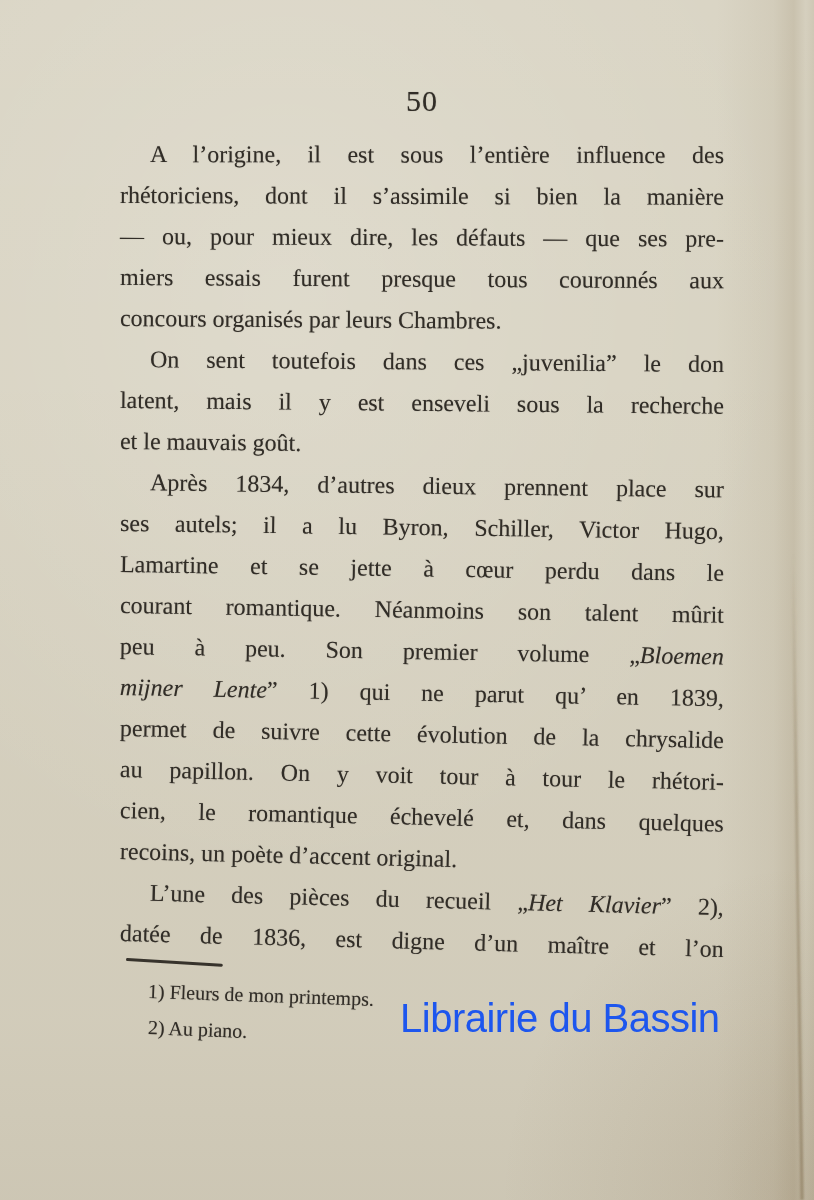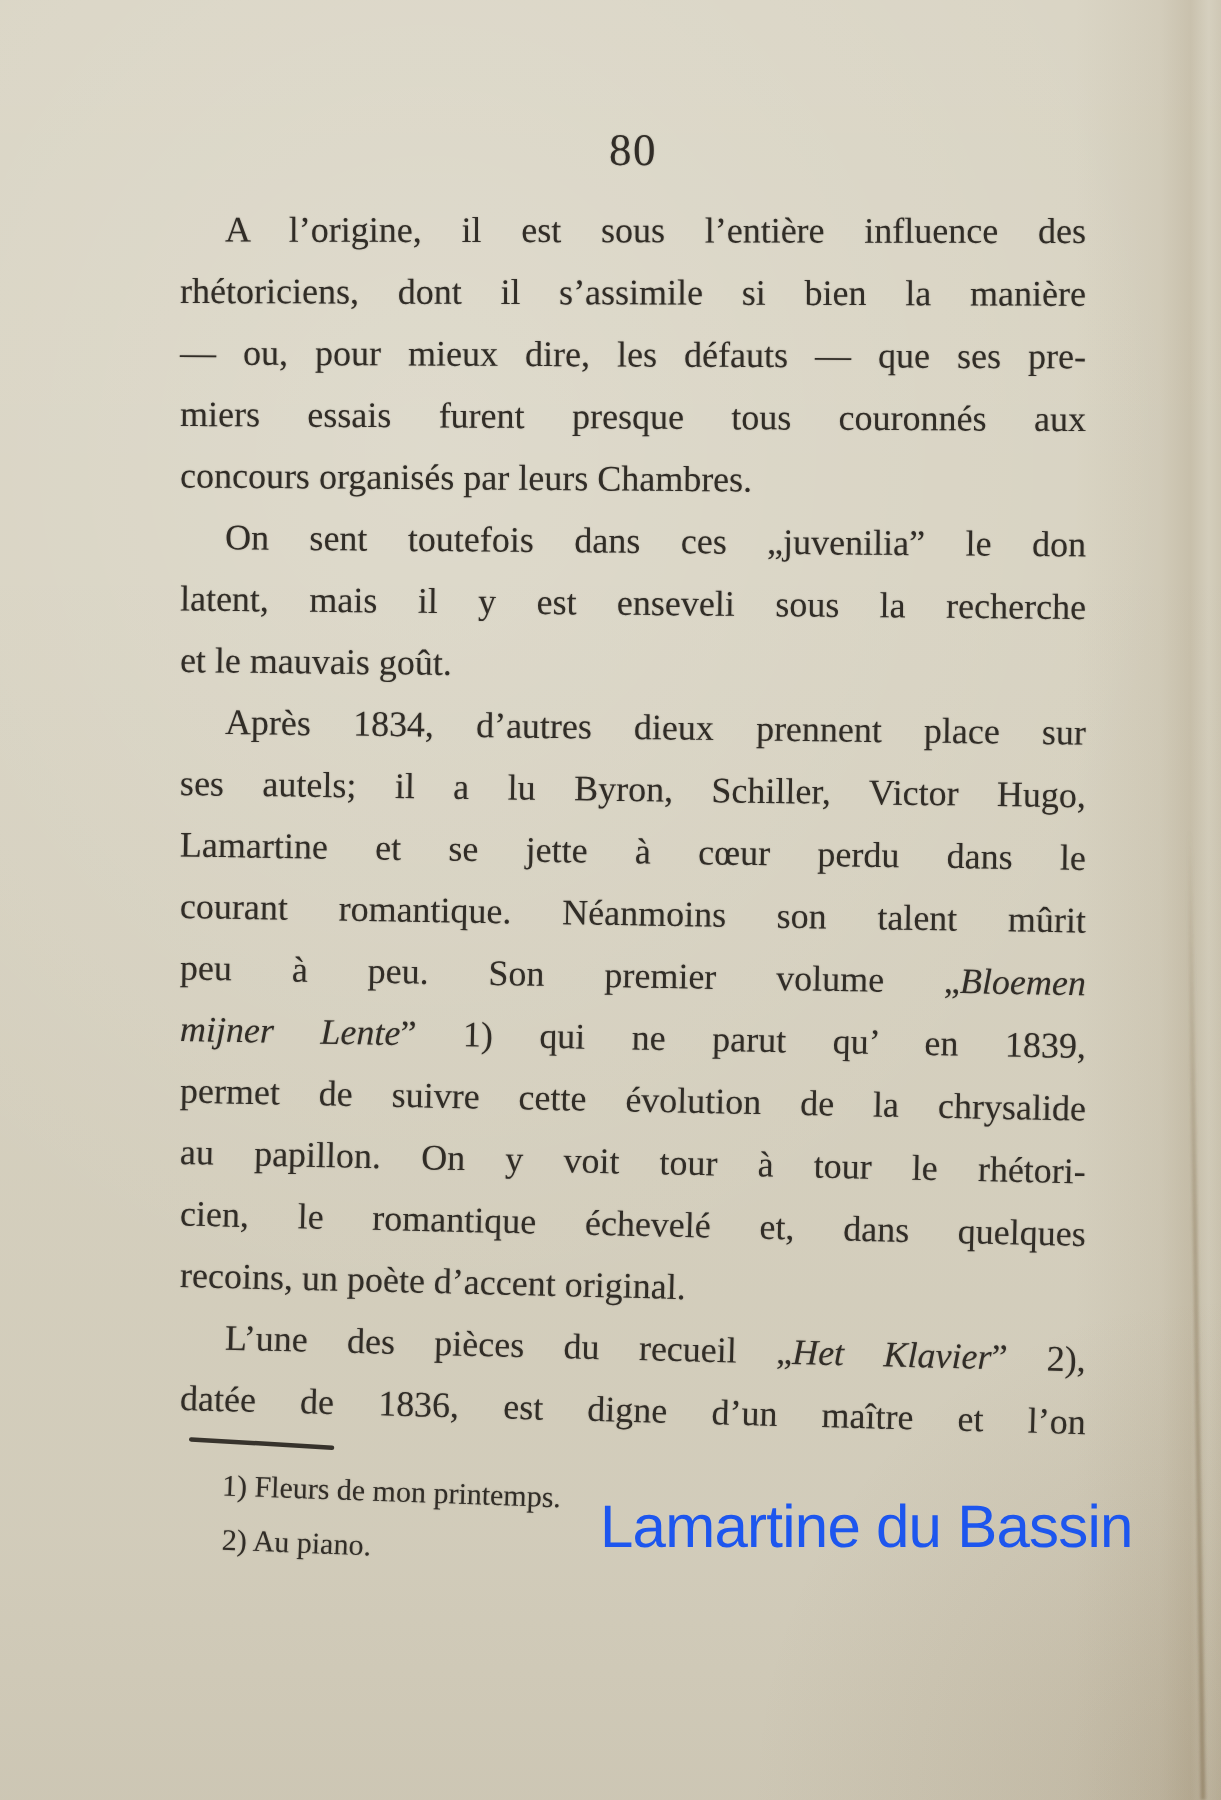--- a/index.html
+++ b/index.html
@@ -70,21 +70,21 @@
     width: 3px; height: 54%;
     background: linear-gradient(to bottom, rgba(108,86,52,0), rgba(108,86,52,0.30) 40%, rgba(108,86,52,0.42) 100%);
     filter: blur(1px);
     transform: rotate(-0.8deg);
   }
 </style>
 </head>
 <body>
 
 <div class="page" style="--paper: #d8d3c2; --ink: #312d27; --wm: #1d56ee;">
-  <div class="pagenum">80</div>
+  <div class="pagenum">50</div>
   <div class="body-text">
       <div class="line indent" style="transform: rotate(0.1deg);"><span>A l’origine, il est sous l’entière influence des</span></div>
       <div class="line" style="transform: rotate(0.175deg);"><span>rhétoriciens, dont il s’assimile si bien la manière</span></div>
       <div class="line" style="transform: rotate(0.25deg);"><span>— ou, pour mieux dire, les défauts — que ses pre-</span></div>
       <div class="line" style="transform: rotate(0.325deg);"><span>miers essais furent presque tous couronnés aux</span></div>
       <div class="line last" style="transform: rotate(0.4deg);"><span>concours organisés par leurs Chambres.</span></div>
       <div class="line indent" style="transform: rotate(0.475deg);"><span>On sent toutefois dans ces „juvenilia” le don</span></div>
       <div class="line" style="transform: rotate(0.55deg);"><span>latent, mais il y est enseveli sous la recherche</span></div>
       <div class="line last" style="transform: rotate(0.625deg);"><span>et le mauvais goût.</span></div>
       <div class="line indent" style="transform: rotate(0.7deg);"><span>Après 1834, d’autres dieux prennent place sur</span></div>
@@ -98,15 +98,15 @@
       <div class="line" style="transform: rotate(1.3deg);"><span>cien, le romantique échevelé et, dans quelques</span></div>
       <div class="line last" style="transform: rotate(1.375deg);"><span>recoins, un poète d’accent original.</span></div>
       <div class="line indent" style="transform: rotate(1.45deg);"><span>L’une des pièces du recueil „</span><span class="it">Het Klavier</span><span>” 2),</span></div>
       <div class="line" style="transform: rotate(1.525deg);"><span>datée de 1836, est digne d’un maître et l’on</span></div>
     </div>
   <div class="footnote-rule"></div>
   <div class="footnotes">
       <div class="fline" style="transform: rotate(2deg);">1) Fleurs de mon printemps.</div>
       <div class="fline" style="transform: rotate(2.25deg);">2) Au piano.</div>
     </div>
-  <div class="watermark">Lamartine du Bassin</div>
+  <div class="watermark">Librairie du Bassin</div>
   <div class="page-edge-crease"></div>
 </div>
 
 </body></html>

